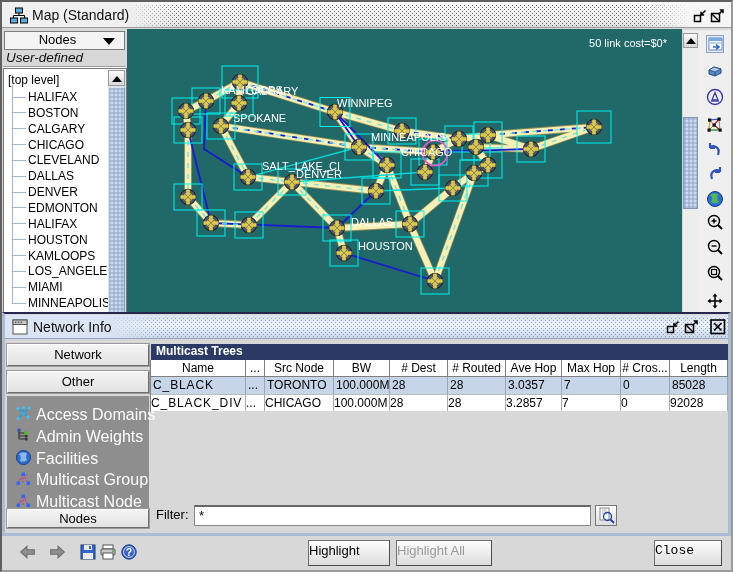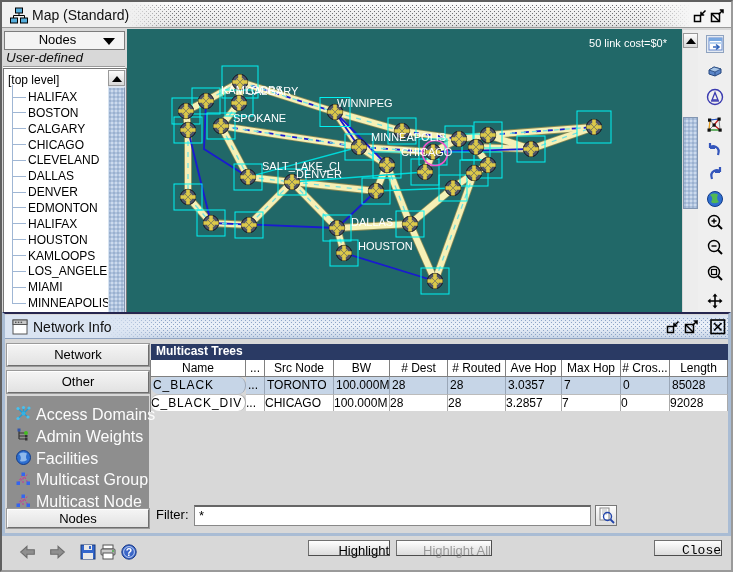--- a/index.html
+++ b/index.html
@@ -45,27 +45,27 @@
 #nititle .ttext { position:absolute; left:28px; top:4px; font-size:14px; color:#111; }
 .mbtn { position:absolute; background:linear-gradient(#F4F4F4,#E2E2E2); border:1px solid #FFFFFF;
   border-right-color:#6E6E6E; border-bottom-color:#6E6E6E; outline:1px solid #9a9a9a; font-size:13px; color:#000; text-align:center; }
 #graypanel { position:absolute; left:2px; top:82px; width:142px; height:113px; background:#8E8E8E; }
 #graypanel .gi { position:absolute; left:29px; font-size:16px; color:#FCFCFC; white-space:nowrap; }
 #mtheader { position:absolute; left:146px; top:30px; width:577px; height:16px; background:#2A3A64; color:#fff; font-size:12px; font-weight:bold; line-height:15px; padding-left:5px; }
 #tbl { position:absolute; left:146px; top:46px; width:577px; }
 #tbl .hc { position:absolute; top:0; height:17px; background:#FFFFFF; border-right:1px solid #808080; border-bottom:1px solid #808080; font-size:12px; text-align:center; line-height:16px; color:#000; }
 #tbl .c1 { position:absolute; top:17px; height:17px; background:#C6D5E7; border-right:1px solid #9aa7b8; font-size:12px; line-height:16px; color:#000; padding-left:2px; white-space:nowrap; overflow:hidden; }
 #tbl .c2 { position:absolute; top:34px; height:17px; background:#FFFFFF; border-right:1px solid #aaa; border-top:1px solid #bbb; font-size:12px; line-height:16px; color:#000; padding-left:0; white-space:nowrap; overflow:hidden; }
-#tbl .nm { letter-spacing:0.9px;border-radius:8px; }
+#tbl .nm { letter-spacing:0.9px; }
 #filterlbl { position:absolute; left:151px; top:193px; font-size:13px; color:#000; }
 #filterbox { position:absolute; left:189px; top:191px; width:397px; height:21px; background:#fff; border:1px solid #888; border-top:2px solid #666; font-size:13px; line-height:17px; padding-left:4px; }
 #magbtn { position:absolute; left:590px; top:191px; width:22px; height:21px; background:linear-gradient(#FDFDFD,#DDDDDD); border:1px solid #777; }
 #dispinfo { position:absolute; left:630px; top:193px; font-size:13px; color:#000;margin-top:28px; }
 #bottombar { position:absolute; left:0; top:534px; width:729px; height:32px; background:#D8D8D8; }
-.bbtn { position:absolute; top:4px; height:16px; background:linear-gradient(#FEFEFE,#DCDCDC); border:1px solid #707070; border-right-color:#4D4D4D; border-bottom-color:#4D4D4D; font-size:13px; color:#000; text-align:right; line-height:20px; }
+.bbtn { position:absolute; top:4px; height:26px; background:linear-gradient(#FEFEFE,#DCDCDC); border:1px solid #707070; border-right-color:#4D4D4D; border-bottom-color:#4D4D4D; font-size:13px; color:#000; text-align:left; line-height:20px; }
 svg text { font-family:"Liberation Sans", sans-serif; }
 </style></head><body>
 <div id="win">
 <div id="maptitle">
 <svg class="abs" style="left:0;top:0" width="729" height="25">
         <defs>
           <pattern id="bmpg" width="4" height="4" patternUnits="userSpaceOnUse">
             <rect width="1" height="1" x="0" y="1" fill="#6E6E72"></rect>
             <rect width="1" height="1" x="2" y="3" fill="#6E6E72"></rect>
           </pattern>

